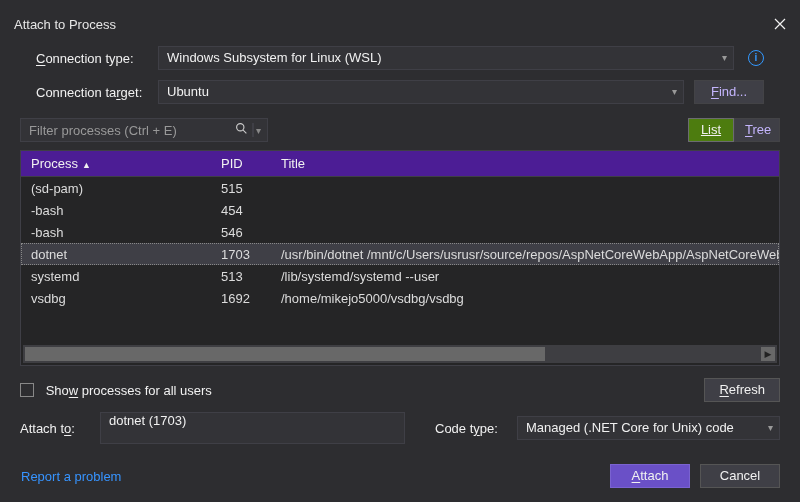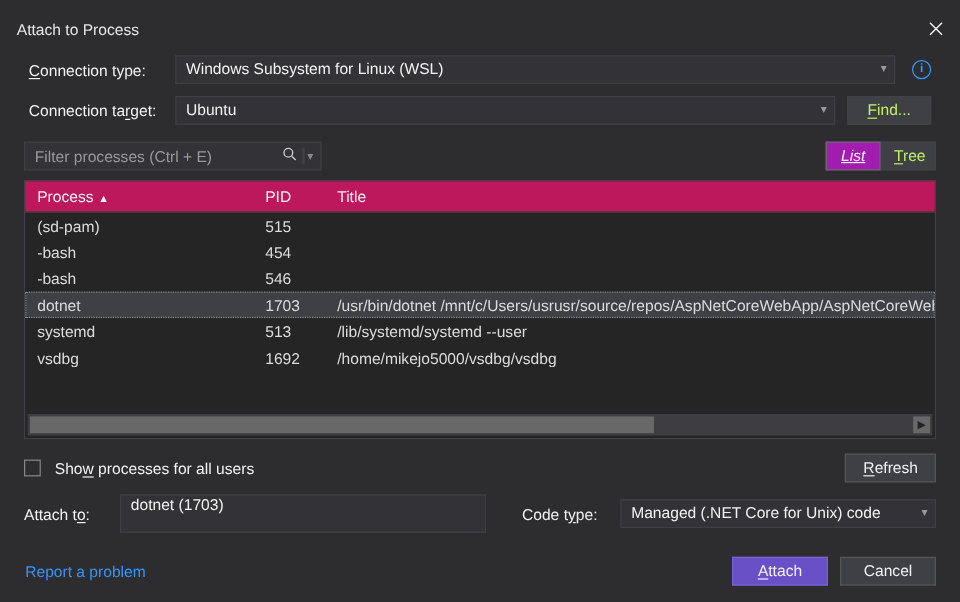--- a/index.html
+++ b/index.html
@@ -1,48 +1,48 @@
 <!DOCTYPE html>
 <html><head>
 <meta charset="utf-8">
 <style>
   * { box-sizing: border-box; margin: 0; padding: 0; font-family: "Segoe UI", Arial, sans-serif; font-size: 13px; }
   body { background: #2d2d30; color: #f1f1f1; width: 800px; height: 502px; overflow: hidden; position: relative; }
   .titlebar { height: 32px; display: flex; align-items: flex-end; justify-content: space-between; padding: 0 12px 0 14px; }
   .titlebar .title { color: #e6e6e6; }
   .titlebar .close { width: 14px; height: 14px; color: #f1f1f1; cursor: pointer; }
   .content { padding: 4px 20px 0 20px; }
-  .row { display: flex; align-items: center; margin: 10px 4px; gap: 10px; }
+  .row { display: flex; align-items: center; margin: 10px 16px; gap: 10px; }
   .row .label { width: 112px; color: #f1f1f1; }
   .underline { text-decoration: underline; text-underline-offset: 2px; }
   .select {
     flex: 1; background: #333337; color: #f1f1f1; border: 1px solid #3f3f46;
     height: 24px; line-height: 22px; padding: 0 22px 0 8px; position: relative;
   }
   .select .chev { position: absolute; right: 6px; top: 50%; transform: translateY(-50%); color: #999; font-size: 10px; }
   .info-icon { width: 16px; height: 16px; border: 1.5px solid #3399ff; border-radius: 50%; color: #3399ff; font-size: 10px; font-weight: bold; text-align: center; line-height: 13px; margin-left: 4px; }
   .btn { background: #3f3f46; color: #f1f1f1; border: 1px solid #555; height: 24px; padding: 0 14px; cursor: pointer; line-height: 22px; }
-  .btn.disabled { color: #bef264; border-color: #434346; cursor: default; }
+  .btn.disabled { color: #c4b5fd; border-color: #434346; cursor: default; }
   .btn.small { padding: 0 10px; }
   .btn.primary { background: #6a50c7; border-color: #7a63d0; }
   .find-btn { width: 70px; text-align: center; }
   .filter-row { display: flex; align-items: center; gap: 6px; margin: 14px 0 8px 0; }
   .filter-input {
     width: 248px; height: 24px; background: #333337; border: 1px solid #3f3f46;
     color: #f1f1f1; position: relative; display: flex; align-items: center;
   }
   .filter-input .ph { flex: 1; padding: 0 8px; color: #999; }
   .filter-input .search-i { color: #bbb; padding: 0 4px; font-size: 14px; }
   .filter-input .chev-i { color: #888; padding: 0 6px 0 2px; font-size: 10px; }
   .spacer { flex: 1; }
   .view-toggle { display: flex; }
   .view-toggle .btn { width: 46px; text-align:center; }
-  .view-toggle .btn.selected { background: #a21caf; border-color: #6b6b70; text-decoration: underline; font-style: italic; }
+  .view-toggle .btn.selected { background: #4d7c0f; border-color: #6b6b70; text-decoration: underline; }
   .table-wrap { border: 1px solid #3f3f46; height: 216px; background: #252526; position: relative; display:flex; flex-direction:column;}
-  .thead { display: flex; height: 26px; align-items: center; background: #be185d; border-bottom: 1px solid #3f3f46; }
+  .thead { display: flex; height: 26px; align-items: center; background: #4c1d95; border-bottom: 1px solid #3f3f46; }
   .th { padding: 0 10px; color: #f1f1f1; position: relative; }
   .th .sort { font-size: 9px; margin-left: 4px; }
   .col-proc { width: 190px; }
   .col-pid { width: 60px; text-align: left; }
   .col-title { flex: 1; }
   .tbody { flex: 1; overflow: hidden; }
   .trw { display: flex; height: 22px; align-items: center; color: #dcdcdc; }
   .trw.selected { background: #3f3f46; outline: 1px dotted #888; outline-offset: -1px; }
   .td { padding: 0 10px; white-space: nowrap; overflow: hidden; }
   .hscroll { height: 18px; background: #3e3e42; position: relative; margin: 2px; }

